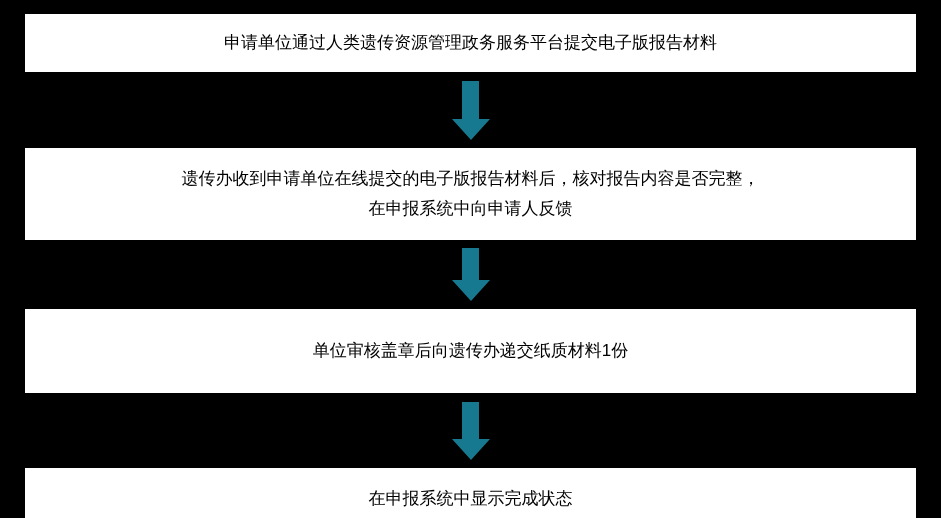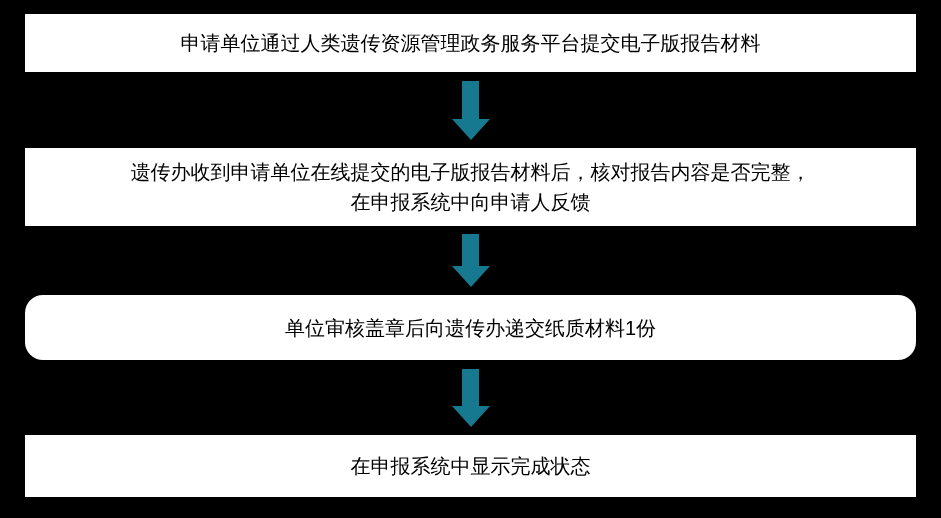--- a/index.html
+++ b/index.html
@@ -23,30 +23,30 @@
     align-items:center;
   }
   .flow-box{
     width:891px;
     background:var(--box-fill);
     color:var(--box-text);
     display:flex;
     align-items:center;
     justify-content:center;
     text-align:center;
-    font-size:20px;
+    font-size:17px;
     line-height:30px;
     font-weight:400;
     white-space:pre-line;
     padding:0 30px;
     flex:0 0 auto;
   }
   .box-1{height:58px;}
-  .box-2{height:78px;}
-  .box-3{height:65px;border-radius:18px;}
+  .box-2{height:92px;}
+  .box-3{height:84px;}
   .box-4{height:62px;}
   .arrow{
     display:flex;
     flex-direction:column;
     align-items:center;
     justify-content:center;
     flex:0 0 auto;
   }
   .gap-1{height:76px;}
   .gap-2{height:69px;}

